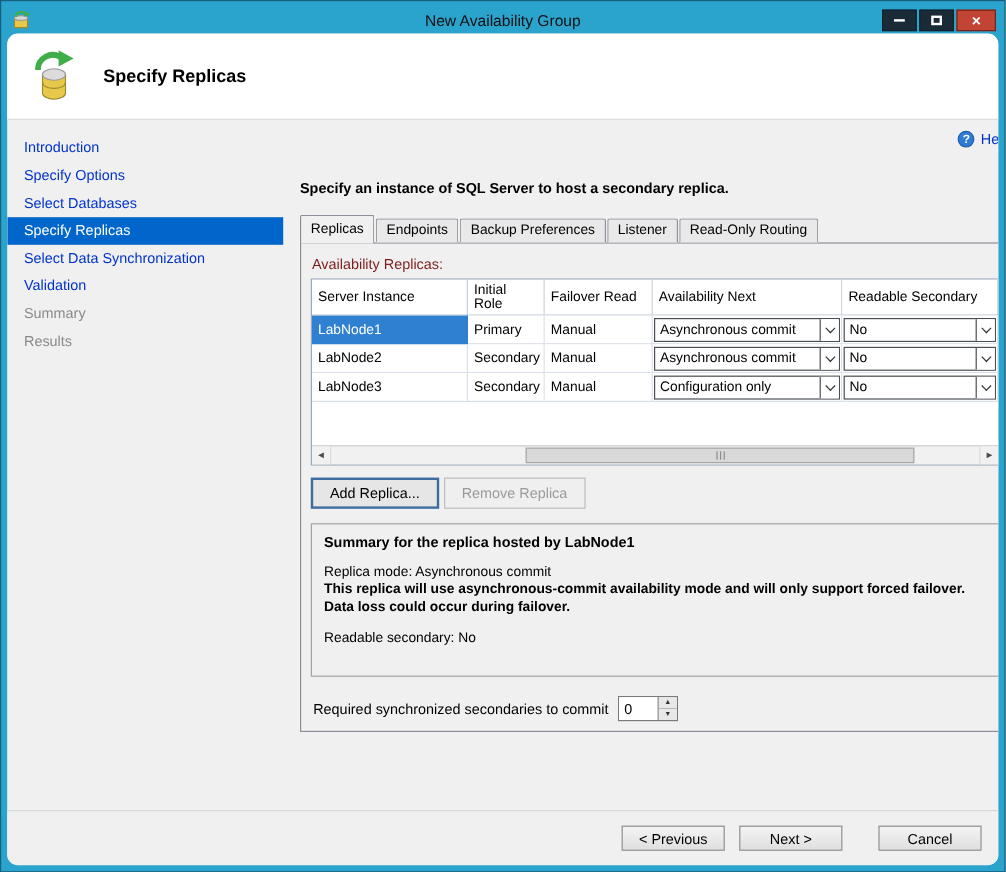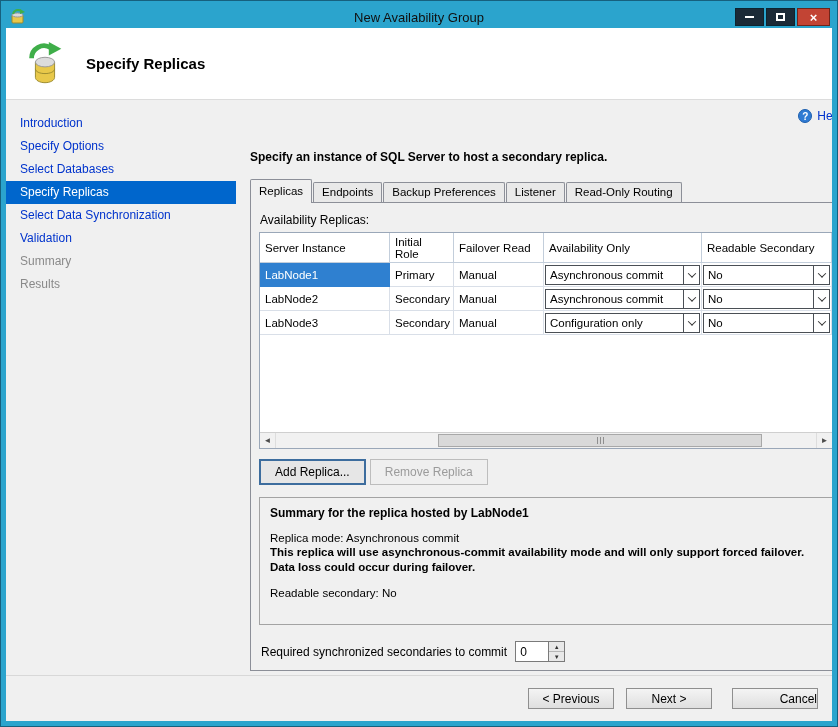--- a/index.html
+++ b/index.html
@@ -19,21 +19,21 @@
   .app-icon { width:16px; height:16px; margin-left:2px; z-index:2; }
   .win-title { position:absolute; left:0; right:0; text-align:center; font-size:13px; color:#101010; }
   .win-controls { margin-left:auto; display:flex; gap:2px; z-index:2; }
   .ctl { width:29px; height:18px; display:flex; align-items:center; justify-content:center;
          border:1px solid #0d2430; background:#1b2a37; color:#fff; cursor:default; padding:0; }
   .ctl.close { background:#c24434; border-color:#71241a; width:33px; font-size:13px; font-weight:bold; line-height:1; }
   .glyph-min { width:9px; height:2px; background:#fff; display:block; }
   .glyph-max { width:9px; height:8px; border:2px solid #fff; display:block; }
 
   
-  .inner { flex:1; background:#f0f0f0; display:flex; flex-direction:column; overflow:hidden; }
+  .inner { flex:1; background:#f0f0f0; display:flex; flex-direction:column; overflow:hidden;border-radius:9px; }
 
   .header { height:72px; background:#fff; border-bottom:1px solid #dcdcdc; display:flex; align-items:center; padding-left:16px; flex:0 0 auto; }
   .header svg { width:46px; height:46px; }
   .page-title { font-size:15px; font-weight:bold; color:#000; margin-left:18px; }
 
   .main { flex:1; display:flex; overflow:hidden; }
 
   
   .sidebar { width:230px; flex:0 0 auto; padding-top:12px; }
   .side-item { font-size:12px; padding:4px 14px; height:23px; color:#0033cc; cursor:default; white-space:nowrap; }
@@ -48,24 +48,24 @@
                 color:#fff; font-size:10px; font-weight:bold; display:flex; align-items:center; justify-content:center; }
   .instruction { margin-top:24px; font-size:12px; font-weight:bold; color:#000; }
 
   .tabs { margin-top:14px; display:flex; align-items:flex-end; position:relative; z-index:2; height:24px; }
   .tab { font-size:11.5px; padding:3px 8px 4px 8px; border:1px solid #8c8f98; border-bottom:none;
          background:#e9e9e9; margin-right:1px; border-radius:2px 2px 0 0; height:20px; white-space:nowrap; cursor:default; }
   .tab.active { background:#f0f0f0; height:24px; padding-top:5px; margin-bottom:-1px; z-index:3; }
 
   .panel { border:1px solid #8c8f98; background:#f0f0f0; padding:8px; position:relative; z-index:1; }
 
-  .replicas-label { font-size:12px; margin:2px 0 5px 1px; color:#000000; }
-
-  
-  .grid { position:relative; height:217px; background:#fff; border:1px solid #9aa7b8; overflow:hidden; }
+  .replicas-label { font-size:12px; margin:2px 0 5px 1px; color:#7f1d1d; }
+
+  
+  .grid { position:relative; height:156px; background:#fff; border:1px solid #9aa7b8; overflow:hidden; }
   .grow { display:flex; }
   .hcell { flex:0 0 auto; border-right:1px solid #c3cedb; border-bottom:1px solid #c3cedb; background:#fff;
            font-size:11.5px; height:30px; display:flex; align-items:center; padding:2px 5px; color:#000; overflow:hidden; }
   .dcell { flex:0 0 auto; border-right:1px solid #d9dfe8; border-bottom:1px solid #d9dfe8; background:#fff;
            font-size:11.5px; height:24px; display:flex; align-items:center; padding:0 5px; color:#000; overflow:hidden; }
   .c0{width:130px}.c1{width:64px}.c2{width:90px}.c3{width:158px}.c4{width:130px}
   .dcell.sel { background:#2f80d0; border-color:#2f80d0; color:#fff; }
   .combo-cell { padding:1px; }
   .combo { flex:1; height:20px; border:1px solid #4a4f55; background:#fff; display:flex; align-items:stretch; min-width:0; }
   .combo-text { flex:1; font-size:11.5px; display:flex; align-items:center; padding:0 4px; white-space:nowrap; overflow:hidden; }
@@ -99,21 +99,21 @@
   .spin input { width:32px; border:none; outline:none; font-size:12px; padding:1px 4px; font-family:"Liberation Sans",sans-serif; }
   .spin-btns { display:flex; flex-direction:column; border-left:1px solid #7a7a7a; width:16px; }
   .spin-btn { flex:1; font-size:6px; line-height:1; display:flex; align-items:center; justify-content:center; background:#e8e8e8; color:#333; cursor:default; }
   .spin-btn.up { border-bottom:1px solid #b5b5b5; }
 
   
   .footer { flex:0 0 auto; height:46px; border-top:1px solid #d8d8d8; background:#f0f0f0;
             display:flex; align-items:center; justify-content:flex-end; padding-right:14px; gap:12px; }
   .fbtn { width:86px; height:21px; font-size:12px; background:linear-gradient(#f4f4f4,#dfdfdf);
           border:1px solid #8f8f8f; cursor:default; }
-  .fbtn.cancel { margin-left:8px;text-align:right; }
+  .fbtn.cancel { margin-left:18px; }
 </style>
 </head>
 <body>
 
 <div class="window">
 
   <div class="titlebar">
     <svg class="app-icon" viewBox="0 0 16 16">
       <rect x="2" y="6" width="11" height="8" rx="1" fill="#e8c84a" stroke="#9a8a30" stroke-width="1"></rect>
       <ellipse cx="7.5" cy="6" rx="5.5" ry="2" fill="#d9d9d9" stroke="#999" stroke-width="1"></ellipse>
@@ -179,21 +179,21 @@
 
         <div class="panel">
 
           <div class="replicas-label">Availability Replicas:</div>
 
           <div class="grid">
             <div class="grow">
               <div class="hcell c0">Server Instance</div>
               <div class="hcell c1">Initial Role</div>
               <div class="hcell c2">Failover Read</div>
-              <div class="hcell c3">Availability Only</div>
+              <div class="hcell c3">Availability Next</div>
               <div class="hcell c4">Readable Secondary</div>
             </div>
 
             <div class="grow">
               <div class="dcell c0 sel">LabNode1</div>
               <div class="dcell c1">Primary</div>
               <div class="dcell c2">Manual</div>
               <div class="dcell c3 combo-cell">
                 <span class="combo">
                   <span class="combo-text">Asynchronous commit</span>

